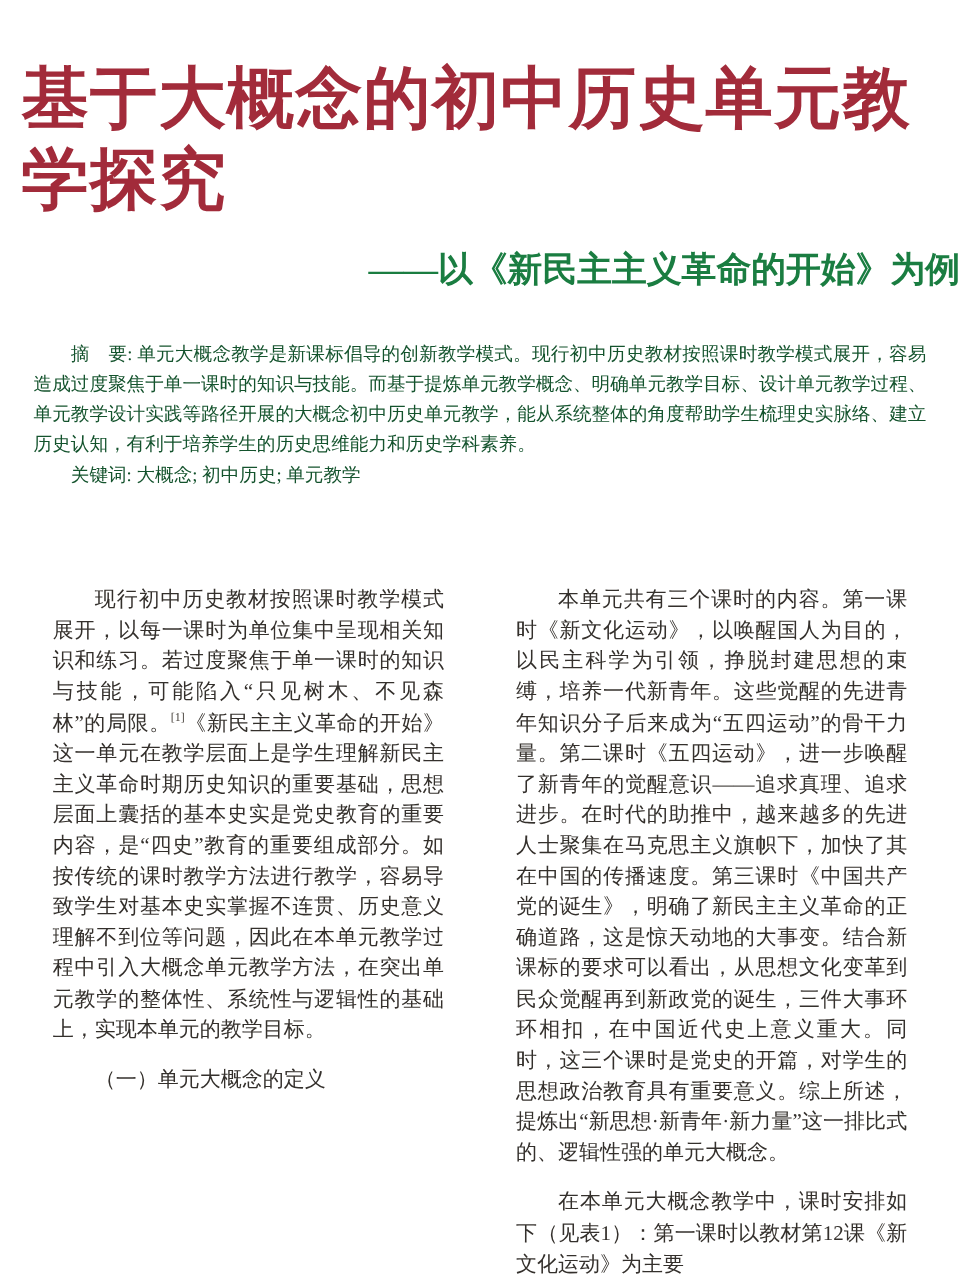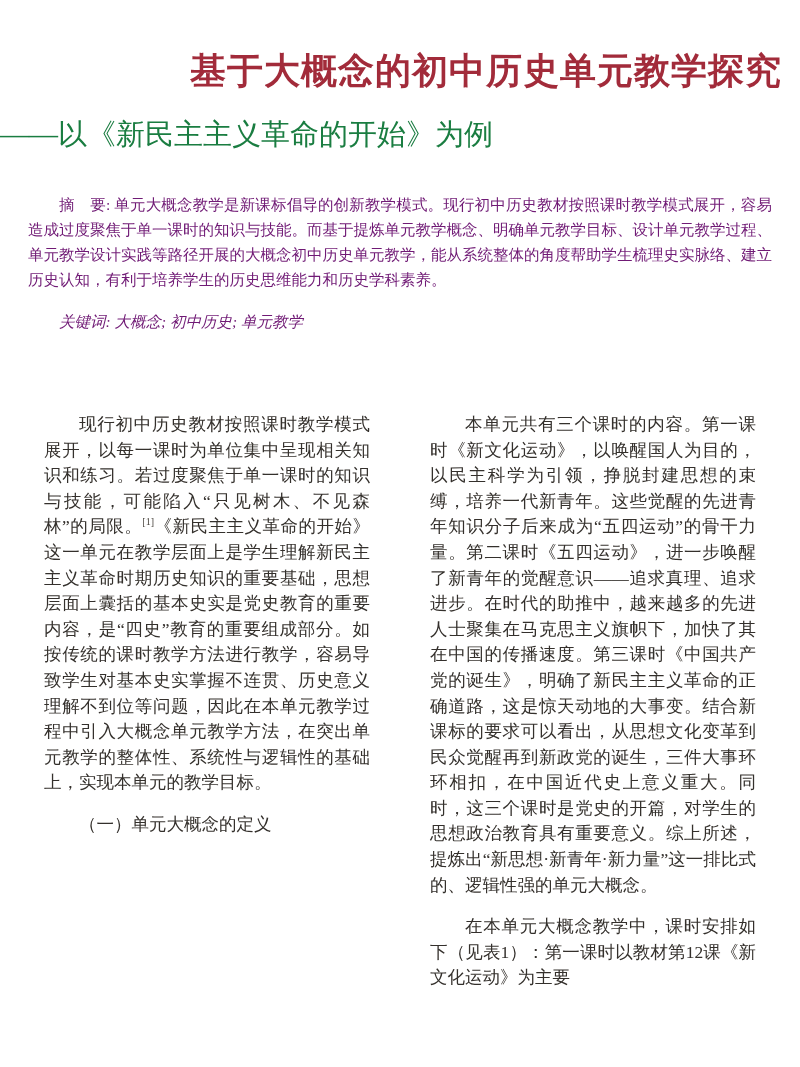--- a/index.html
+++ b/index.html
@@ -7,46 +7,46 @@
     width:800px; height:1067px;
     background:#ffffff;
     font-family:"Liberation Serif","DejaVu Serif",serif;
     color:#35312d;
     overflow:hidden;
   }
   .page { position:relative; width:800px; height:1067px; background:#ffffff; }
 
   .paper-title {
     margin:50px 18px 0;
-    text-align:right;
-    font-size:36px;
+    text-align:left;
+    font-size:56px;
     font-weight:bold;
     letter-spacing:1px;
     color:#a22b3a;
     line-height:1.2;
   }
   .paper-subtitle {
     margin:24px 0 0;
-    text-align:left;
+    text-align:right;
     font-size:29px;
-    font-weight:normal;
+    font-weight:bold;
     color:#1a7d41;
     line-height:1.2;
   }
 
   .abstract {
     margin:40px 28px 0;
     font-size:15.5px;
     line-height:25px;
     text-align:justify;
-    color:#701a75;
+    color:#14532d;
   }
   .abstract p { margin:0; }
   .abstract .abs-p { text-indent:2em; }
-  .abstract .kw-p { text-indent:2em; margin-top:17px;font-style:italic; }
+  .abstract .kw-p { text-indent:2em; margin-top:1px; }
 
   .columns {
     display:flex;
     gap:28px;
     margin:62px 28px 0;
   }
   .col {
     width:358px;
     font-size:17.5px;
     line-height:25.6px;

